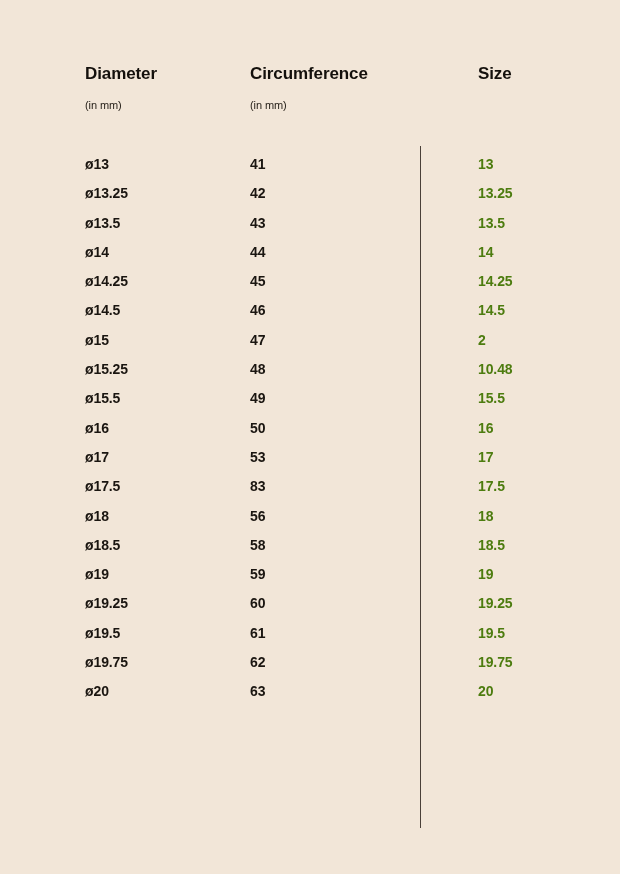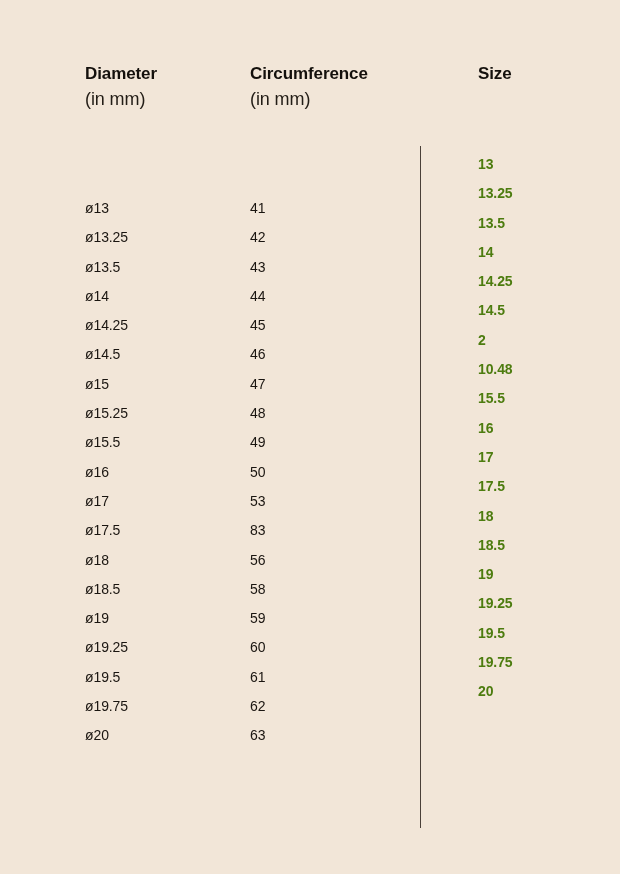--- a/index.html
+++ b/index.html
@@ -37,22 +37,22 @@
   .col-head .head-title {
     display: block;
     font-size: 17px;
     font-weight: 700;
     letter-spacing: -0.1px;
     line-height: 20px;
     color: #14100c;
   }
   .col-head .head-sub {
     display: block;
-    margin-top: 7px;
-    font-size: 18px;
+    margin-top: 13px;
+    font-size: 11px;
     font-weight: 400;
     line-height: 16px;
     letter-spacing: -0.1px;
     color: #231d16;
   }
 
   
   .divider {
     position: absolute;
     left: 420px;
@@ -77,22 +77,21 @@
     position: absolute;
     top: 0;
     font-size: 14px;
     line-height: 19px;
     letter-spacing: -0.1px;
     white-space: nowrap;
     color: #1a1510;
   }
   .cell.diameter,
   .cell.circumference {
-    font-weight: 400;
-    margin-top: 44px;
+    font-weight: 700;
   }
   .cell.size {
     font-weight: 700;
     color: #4d7c0f;
   }
 </style>
 </head>
 <body>
 
 <div id="size-chart">

